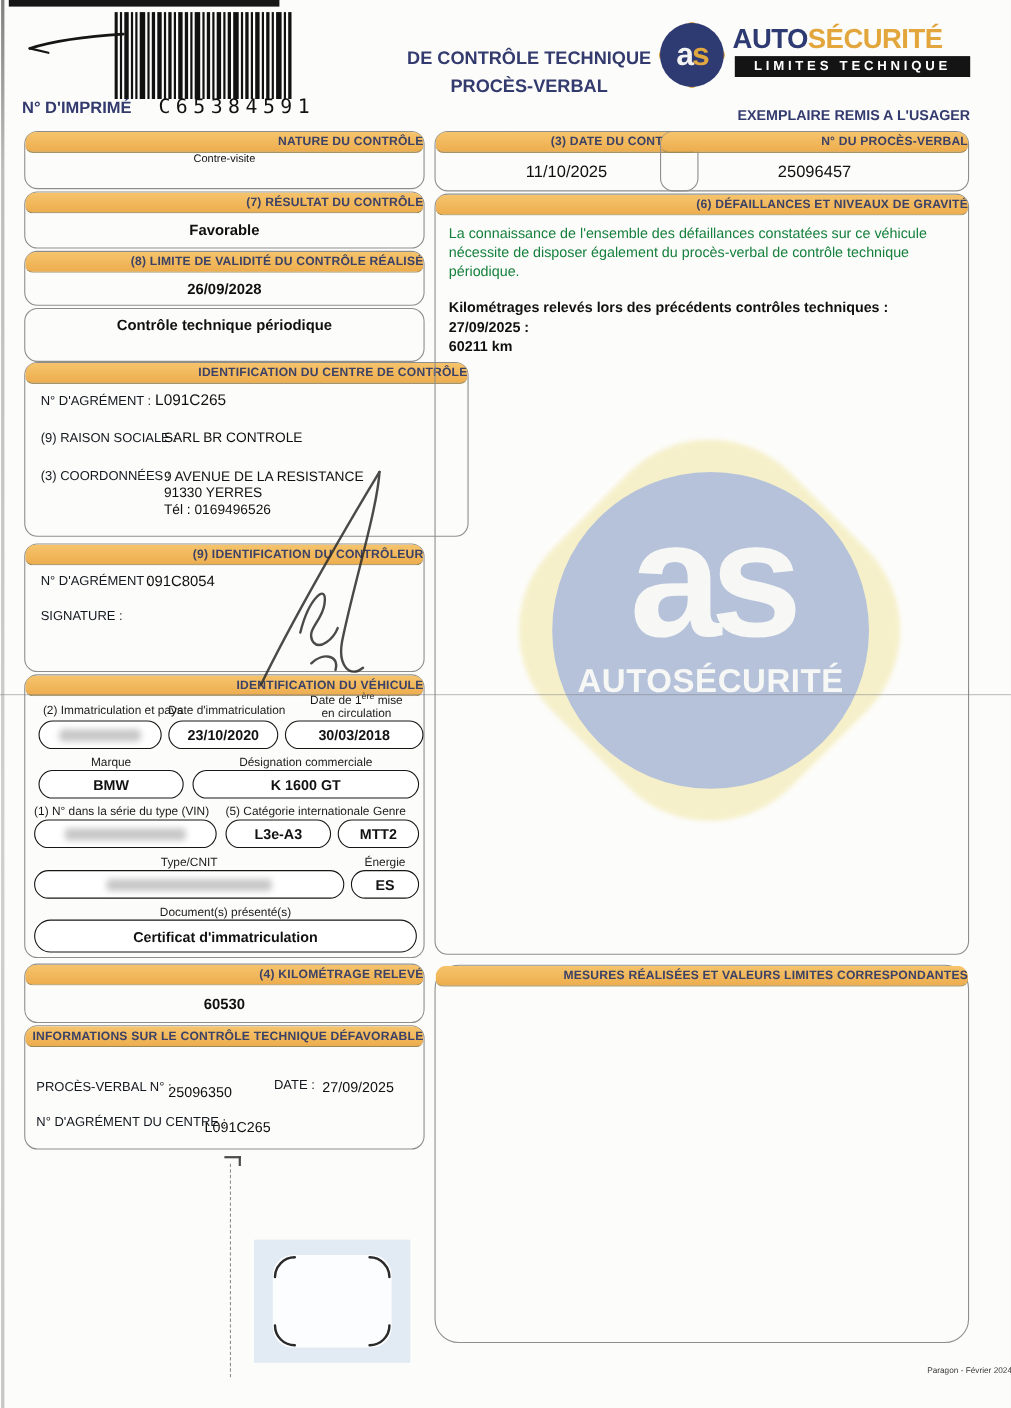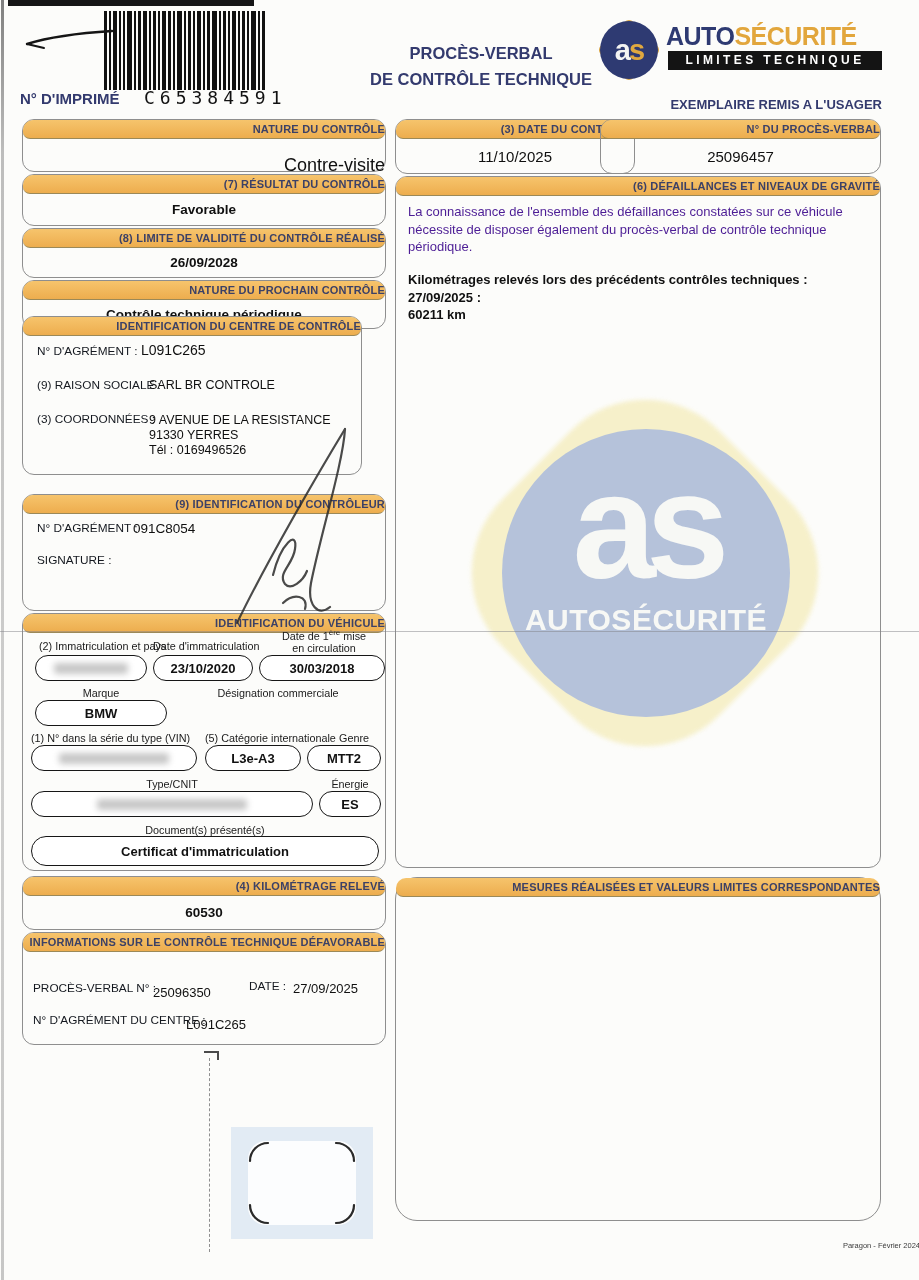--- a/index.html
+++ b/index.html
@@ -100,58 +100,57 @@
       <rect x="147" y="0" width="5" height="79"></rect>
         <rect x="154" y="0" width="2" height="79"></rect>
       <rect x="158" y="0" width="3" height="79"></rect>
     </g>
   </svg>
 
   <div class="abs navy" style="left:20px;top:90px;font-weight:700;font-size:15px;">N° D'IMPRIMÉ</div>
   <div class="abs imprime-num" style="left:144px;top:87px;">C65384591</div>
 
   <div class="abs title" style="left:362px;top:40px;width:238px;">
+    <div>DE CONTRÔLE TECHNIQUE</div>
     <div>PROCÈS-VERBAL</div>
-    <div>DE CONTRÔLE TECHNIQUE</div>
   </div>
 
   <div class="abs" style="left:598px;top:20px;width:286px;height:72px;">
     <div class="logo-diamond" style="left:8px;top:7px;"></div>
     <div class="logo-circle" style="left:2px;top:1px;">
       <span style="color:#f4f4f2;">a</span>
       <span style="color:#e0a83f;">s</span>
     </div>
     <div class="abs wordmark" style="left:68px;top:2px;">
       <span style="color:#2e3a72;">auto</span><span style="color:#e2a63c;">sécurité</span>
     </div>
     <div class="abs black-bar" style="left:70px;top:31px;width:214px;">LIMITES TECHNIQUE</div>
   </div>
   <div class="abs navy" style="left:650px;top:97px;width:232px;text-align:right;font-weight:700;font-size:13px;">EXEMPLAIRE REMIS A L'USAGER</div>
 
   <div class="sec" style="left:22px;top:119px;width:364px;height:53px;">
     <div class="sec-h">NATURE DU CONTRÔLE</div>
-    <div class="sec-v" style="padding-top:16px;font-size:18px;text-align:right;">Contre-visite</div>
+    <div class="sec-v" style="padding-top:0;font-size:10px;">Contre-visite</div>
   </div>
 
   <div class="sec" style="left:22px;top:174px;width:364px;height:52px;">
     <div class="sec-h">(7) RÉSULTAT DU CONTRÔLE</div>
     <div class="sec-v b" style="padding-top:8px;">Favorable</div>
   </div>
 
   <div class="sec" style="left:22px;top:228px;width:364px;height:50px;">
     <div class="sec-h">(8) LIMITE DE VALIDITÉ DU CONTRÔLE RÉALISÉ</div>
     <div class="sec-v b" style="padding-top:7px;">26/09/2028</div>
   </div>
 
   <div class="sec" style="left:22px;top:280px;width:364px;height:49px;">
-    <div class="sec-h">NATURE DU PROCHAIN CONTRÔLE</div>
     <div class="sec-v b" style="padding-top:7px;">Contrôle technique périodique</div>
   </div>
 
-  <div class="sec" style="left:22px;top:316px;width:340px;height:159px;">
+  <div class="sec" style="left:22px;top:329px;width:404px;height:159px;">
     <div class="sec-h">IDENTIFICATION DU CENTRE DE CONTRÔLE</div>
     <div class="flabel" style="left:14px;top:27px;">N° D'AGRÉMENT :</div>
     <div class="fval" style="left:118px;top:25px;font-size:14px;">L091C265</div>
     <div class="flabel" style="left:14px;top:61px;">(9) RAISON SOCIALE :</div>
     <div class="fval" style="left:126px;top:61px;font-size:12.5px;">SARL BR CONTROLE</div>
     <div class="flabel" style="left:14px;top:95px;">(3) COORDONNÉES :</div>
     <div class="fval" style="left:126px;top:96px;font-size:12.5px;line-height:15px;">
       <div>9 AVENUE DE LA RESISTANCE</div>
       <div>91330 YERRES</div>
       <div>Tél : 0169496526</div>
@@ -185,20 +184,21 @@
     </div>
     <div class="pill" style="left:12px;top:41px;width:112px;">
       <div class="blurred"></div>
     </div>
     <div class="pill" style="left:130px;top:41px;width:100px;">23/10/2020</div>
     <div class="pill" style="left:236px;top:41px;width:126px;">30/03/2018</div>
 
     <div class="vlabel" style="left:12px;top:73px;width:132px;text-align:center;">Marque</div>
     <div class="vlabel" style="left:152px;top:73px;width:206px;text-align:center;">Désignation commerciale</div>
     <div class="pill" style="left:12px;top:86px;width:132px;">BMW</div>
+    <div class="pill" style="left:152px;top:86px;width:206px;">K 1600 GT</div>
 
     <div class="vlabel" style="left:8px;top:118px;">(1) N° dans la série du type (VIN)</div>
     <div class="vlabel" style="left:182px;top:118px;">(5) Catégorie internationale</div>
     <div class="vlabel" style="left:316px;top:118px;">Genre</div>
     <div class="pill" style="left:8px;top:131px;width:166px;">
       <div class="blurred" style="width:110px;"></div>
     </div>
     <div class="pill" style="left:182px;top:131px;width:96px;">L3e-A3</div>
     <div class="pill" style="left:284px;top:131px;width:74px;">MTT2</div>
 
@@ -233,21 +233,21 @@
     <div class="sec-v" style="padding-top:9px;font-size:15px;">11/10/2025</div>
   </div>
 
   <div class="sec" style="left:600px;top:119px;width:281px;height:55px;">
     <div class="sec-h">N° DU PROCÈS-VERBAL</div>
     <div class="sec-v" style="padding-top:9px;font-size:15px;">25096457</div>
   </div>
 
   <div class="sec" style="left:395px;top:176px;width:486px;height:692px;">
     <div class="sec-h">(6) DÉFAILLANCES ET NIVEAUX DE GRAVITÉ</div>
-    <div class="abs" style="left:12px;top:26px;width:460px;font-size:13px;line-height:1.35;color:#4c1d95;">La connaissance de l'ensemble des défaillances constatées sur ce véhicule nécessite de disposer également du procès-verbal de contrôle technique périodique.</div>
+    <div class="abs" style="left:12px;top:26px;width:460px;font-size:13px;line-height:1.35;color:#15803d;">La connaissance de l'ensemble des défaillances constatées sur ce véhicule nécessite de disposer également du procès-verbal de contrôle technique périodique.</div>
     <div class="abs b" style="left:12px;top:94px;width:462px;font-size:13px;line-height:1.35;color:#101010;">
       <span>Kilométrages relevés lors des précédents contrôles techniques : 27/09/2025 :</span><br>
       <span>60211 km</span>
     </div>
   </div>
 
   <div class="sec" style="left:395px;top:877px;width:486px;height:344px;border-radius:22px;">
     <div class="sec-h">MESURES RÉALISÉES ET VALEURS LIMITES CORRESPONDANTES</div>
   </div>
 

